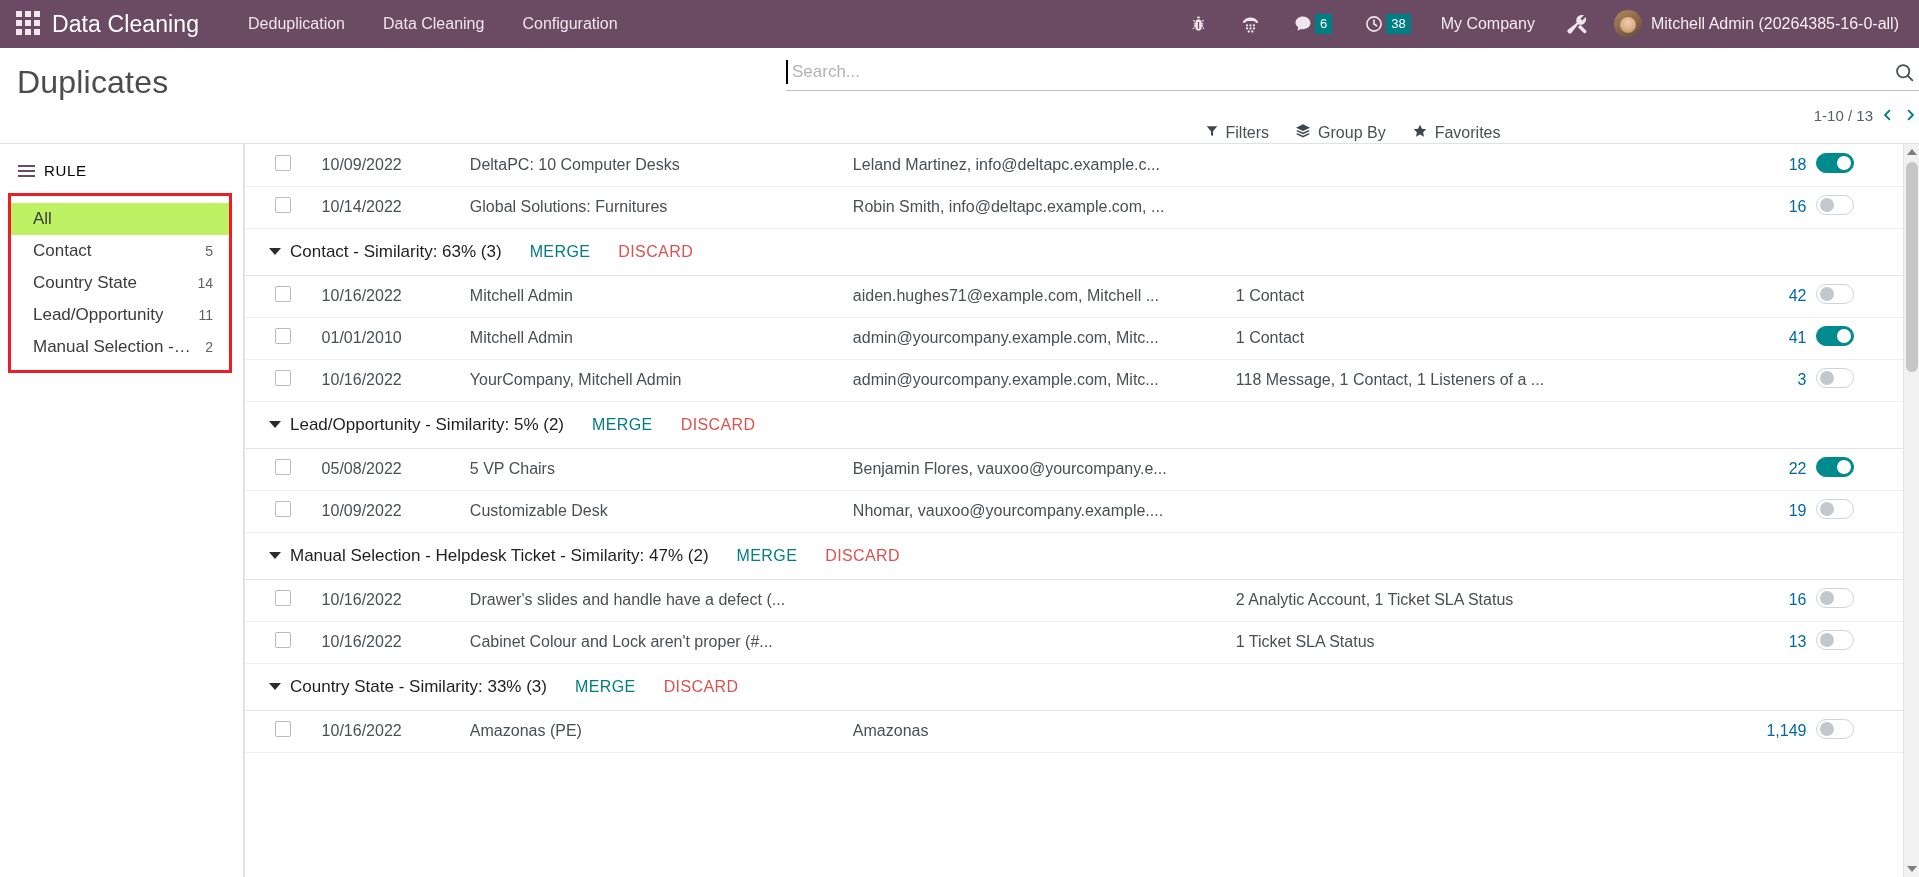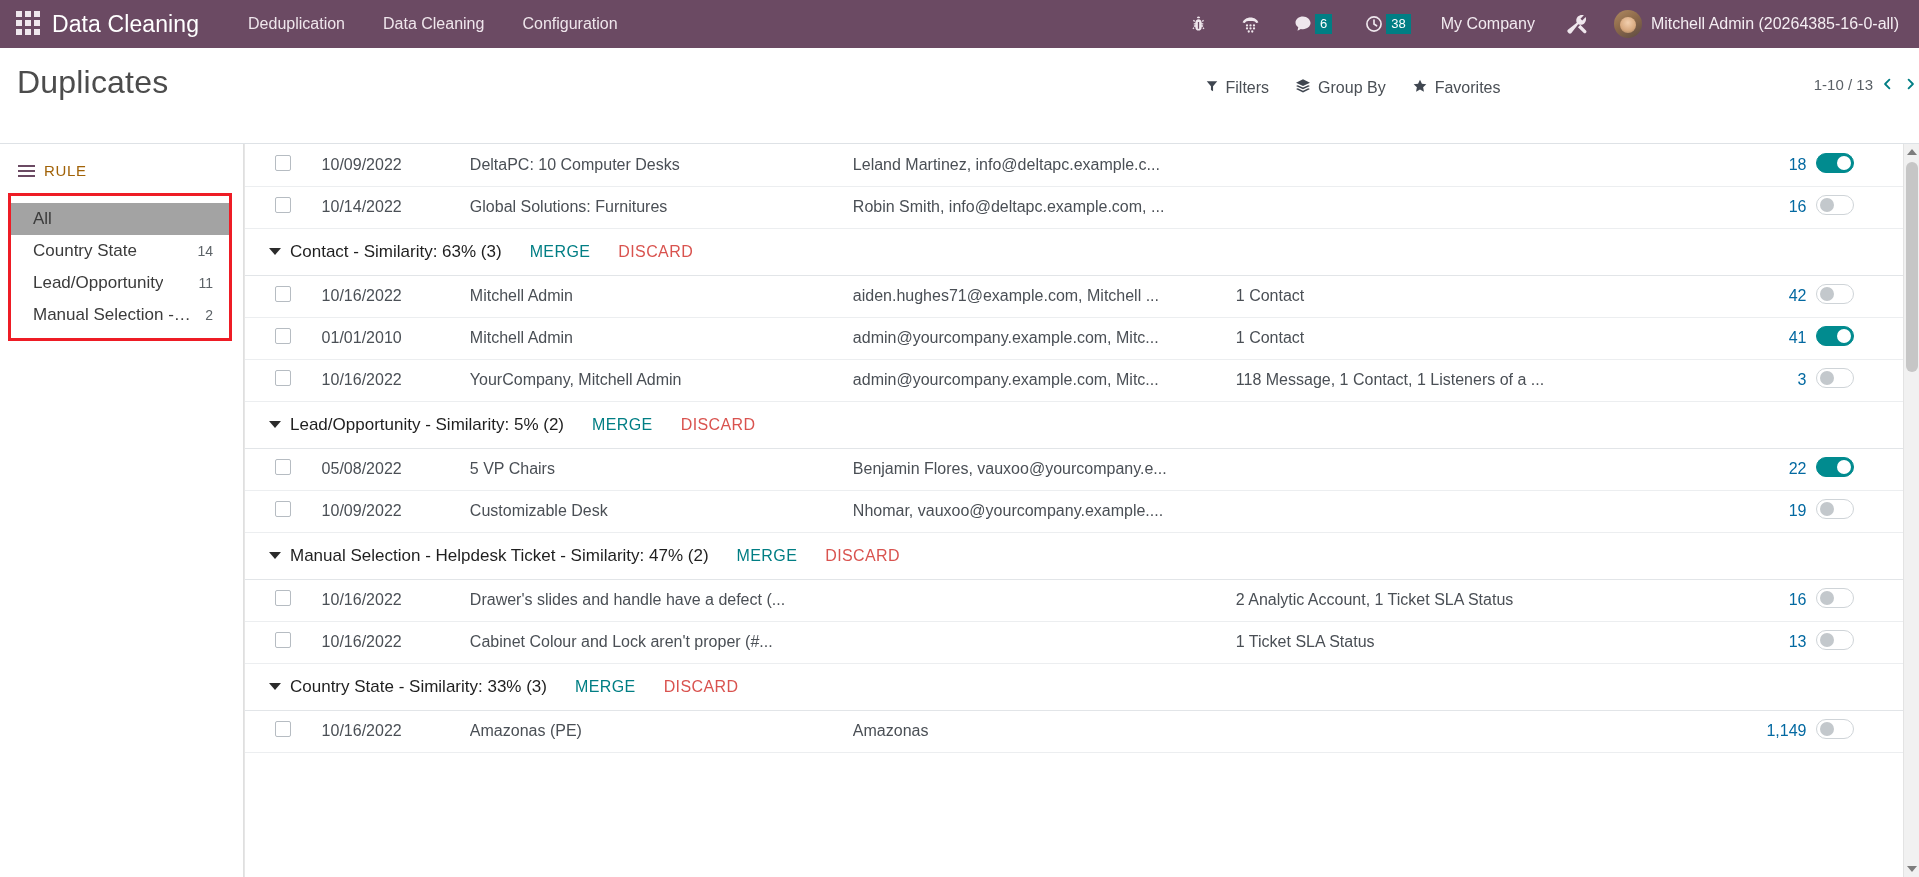--- a/index.html
+++ b/index.html
@@ -124,21 +124,21 @@
     cursor: pointer; padding-top: 2px;
   }
 
   .filter-row {
     display: flex; align-items: center;
     margin-top: 14px;
     margin-left: -18px;
     width: 1133px;
     position: relative;
   }
-  .fr-center { display: flex; align-items: center; gap: 26px; margin: 4px auto; }
+  .fr-center { display: flex; align-items: center; gap: 26px; margin: 18px auto; }
   .fr-btn {
     display: flex; align-items: center; gap: 7px;
     font-size: 16px; color: #4a4f55; cursor: pointer; white-space: nowrap;
   }
   .pager {
     position: absolute; right: 0; top: 0;
     display: flex; align-items: center; gap: 5px;
   }
   .pager-text { font-size: 15px; color: #5a6066; white-space: nowrap; }
   .pager-btn {
@@ -157,33 +157,33 @@
     padding: 18px 0 0 0;
     position: relative;
   }
   .sidebar-header {
     display: flex; align-items: center; gap: 9px;
     padding: 0 0 0 18px; margin-bottom: 14px;
   }
   .hamburger { display: flex; flex-direction: column; gap: 3px; width: 17px; cursor: pointer; }
   .hamburger i { height: 2px; background: #6b4a63; display: block; width: 100%; }
   .sidebar-title {
-    font-size: 15px; color: #a16207; letter-spacing: .7px; font-weight: 400;
+    font-size: 15px; color: #000000; letter-spacing: .7px; font-weight: 400;
   }
   .rule-box {
     border: 3px solid #ee1c25;
     margin: 0 11px 0 8px;
     padding: 7px 0 7px 0;
   }
   .rule-item {
     display: flex; align-items: center; justify-content: space-between;
     padding: 6px 16px 6px 22px;
     font-size: 17px; color: #3b3b3b; cursor: pointer;
   }
-  .rule-item.active { background: #a3a3a3; }
+  .rule-item.active { background: #bef264; }
   .rule-label { white-space: nowrap; overflow: hidden; text-overflow: ellipsis; }
   .rule-count { font-size: 14px; color: #5d6368; margin-left: 10px; flex: none; }
 
   
   .list-area {
     flex: 1; position: relative; overflow: hidden;
     background: #ffffff;
     border-left: 1px solid #e6e6e6;
   }
   .list-scroll { height: 100%; overflow: hidden; padding-right: 16px; }
@@ -326,20 +326,29 @@
     </div>
   </div>
 </div>
 
 <div class="control-panel">
   <div class="cp-left">
     <div class="page-title">Duplicates</div>
   </div>
 
   <div class="cp-right">
+    <div class="search-wrap">
+      <input class="search-input" type="text" placeholder="Search..." style="">
+      <div class="search-icon-btn">
+        <svg width="21" height="21" viewBox="0 0 24 24" fill="none" stroke="#4a4f55" stroke-width="2">
+          <circle cx="10.5" cy="10.5" r="7"></circle>
+          <path d="M15.6 15.6 21 21" stroke-linecap="round"></path>
+        </svg>
+      </div>
+    </div>
 
     <div class="filter-row">
       <div class="fr-center">
 
         <div class="fr-btn">
           <span>
             <svg width="14" height="14" viewBox="0 0 24 24" fill="#3f4650">
               <path d="M3 4h18l-7.2 8.5V21l-3.6-2.2v-6.3L3 4z"></path>
             </svg>
           </span>
@@ -395,20 +404,24 @@
         </span>
       <span class="sidebar-title">RULE</span>
     </div>
 
     <div class="rule-box">
       <div class="rule-item active">
         <span class="rule-label">All</span>
         <span class="rule-count"></span>
       </div>
       <div class="rule-item">
+        <span class="rule-label">Contact</span>
+        <span class="rule-count">5</span>
+      </div>
+      <div class="rule-item">
         <span class="rule-label">Country State</span>
         <span class="rule-count">14</span>
       </div>
       <div class="rule-item">
         <span class="rule-label">Lead/Opportunity</span>
         <span class="rule-count">11</span>
       </div>
       <div class="rule-item">
         <span class="rule-label">Manual Selection - H...</span>
         <span class="rule-count">2</span>

